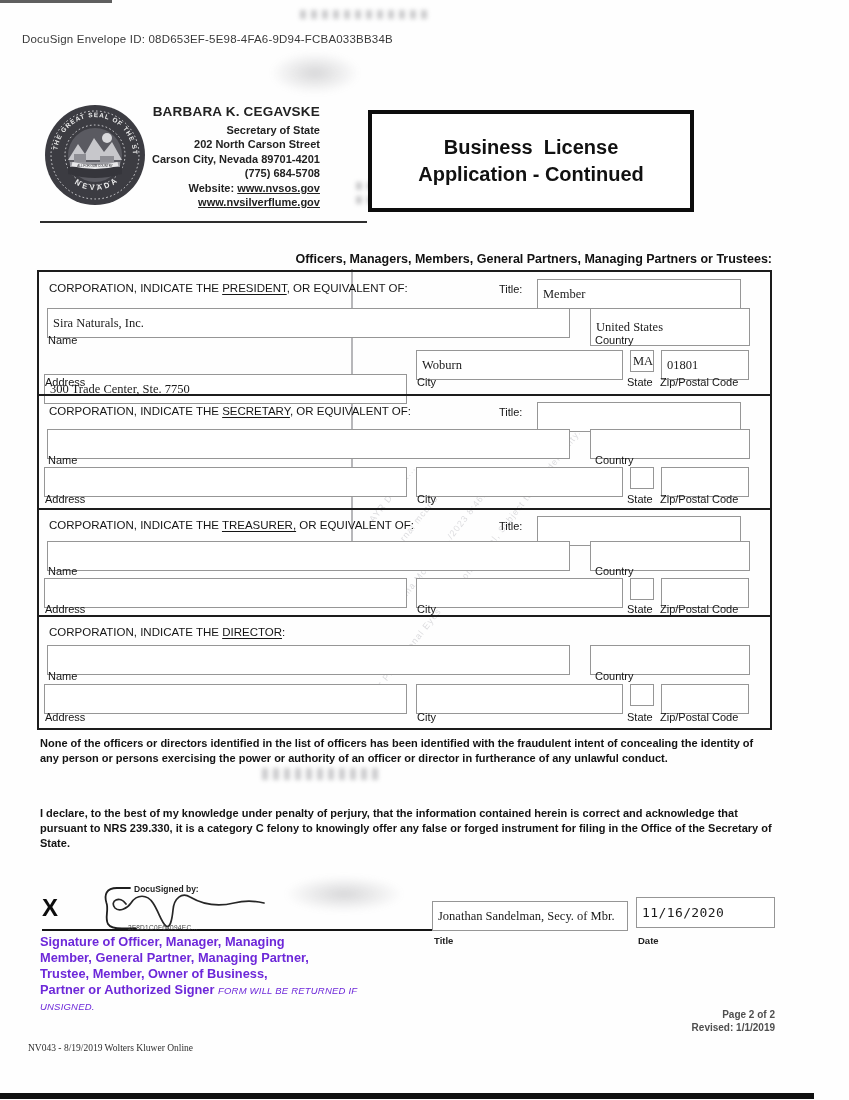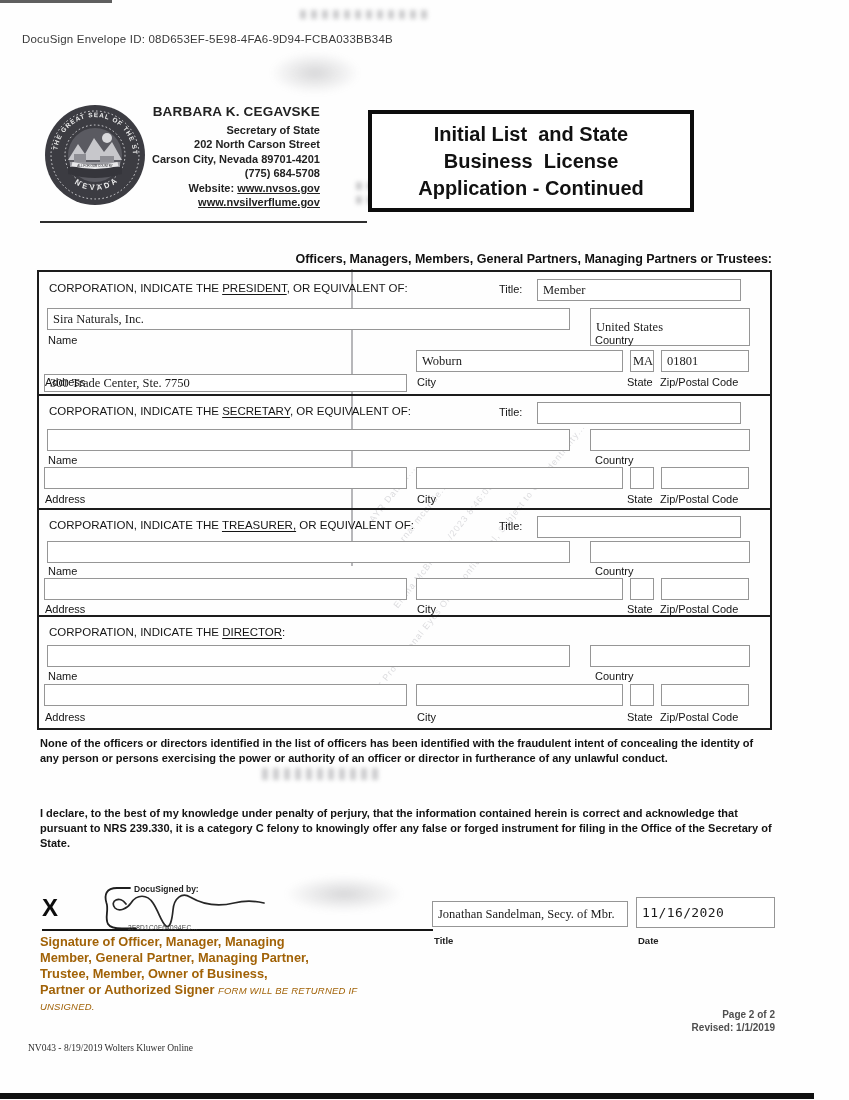--- a/index.html
+++ b/index.html
@@ -24,32 +24,32 @@
 
   
   .off-heading{left:37px;top:252px;width:735px;text-align:right;font-weight:bold;font-size:12.5px;color:#111;}
   .obox{left:37px;top:270px;width:735px;height:460px;border:2px solid #1c1c1c;background:transparent;box-sizing:border-box;}
   .osec{position:absolute;left:0;width:100%;box-sizing:border-box;}
   .osec.sep{border-top:2px solid #1c1c1c;}
   .sec-heading{position:absolute;left:10px;font-size:11.5px;color:#151515;white-space:nowrap;}
   .role-u{text-decoration:underline;text-underline-offset:2px;}
   .flabel{position:absolute;font-size:11px;color:#151515;}
   .ibox{position:absolute;border:1px solid #969696;background:#fff;box-sizing:border-box;
-        display:flex;align-items:center;padding:8px 5px;overflow:hidden;}
+        display:flex;align-items:center;padding:14px 5px;overflow:hidden;}
   .serif-val{font-family:"Liberation Serif",serif;font-size:12.5px;color:#1b1b1b;white-space:nowrap;}
 
   
   .decl{left:40px;width:733px;font-size:11px;font-weight:bold;line-height:15px;color:#131313;}
 
   
   .xmark{left:42px;top:894px;font-size:24px;font-weight:bold;color:#0d0d0d;}
   .sigline{left:42px;top:929px;width:391px;height:2px;background:#151515;}
   .ds-stamp{left:96px;top:880px;width:240px;height:52px;}
   .ds-id{left:128px;top:924px;font-size:6.5px;color:#3c3c3c;letter-spacing:.3px;z-index:3;}
-  .cap{left:40px;top:934px;width:400px;font-size:12.8px;font-weight:bold;line-height:16px;color:#a16207;}
+  .cap{left:40px;top:934px;width:400px;font-size:12.8px;font-weight:bold;line-height:16px;color:#6d28d9;}
   .cap .note{font-size:9.5px;font-weight:normal;font-style:italic;letter-spacing:.2px;}
   .sig-title-box{left:432px;top:901px;width:196px;height:26px;}
   .sig-date-box{left:636px;top:897px;width:139px;height:31px;}
   .date-val{font-family:"DejaVu Sans Mono",monospace;font-size:13px;color:#1b1b1b;letter-spacing:.4px;}
   .under-label{font-size:9.5px;font-weight:bold;color:#222;}
 
   
   .foot-right{left:560px;top:1008px;width:215px;text-align:right;font-size:10px;font-weight:bold;
               color:#4f4f4f;line-height:13px;}
   .foot-left{left:28px;top:1043px;font-family:"Liberation Serif",serif;font-size:9.5px;color:#2f2f2f;}
@@ -124,21 +124,20 @@
     <div>(775) 684-5708</div>
     <div>
       <span>Website: </span>
       <span class="lnk">www.nvsos.gov</span>
     </div>
     <div><span class="lnk">www.nvsilverflume.gov</span></div>
   </div>
   <div class="abs hdr-rule"></div>
 
   <div class="abs tbox">
-    <div class="tl">Initial List  and State</div>
     <div class="tl">Business  License</div>
     <div class="tl">Application - Continued</div>
   </div>
 
   <div class="abs off-heading">Officers, Managers, Members, General Partners, Managing Partners or Trustees:</div>
 
   <div class="abs obox">
 
     <div class="osec" style="top:0;height:122px;">
       <div class="sec-heading" style="top:10px;">

